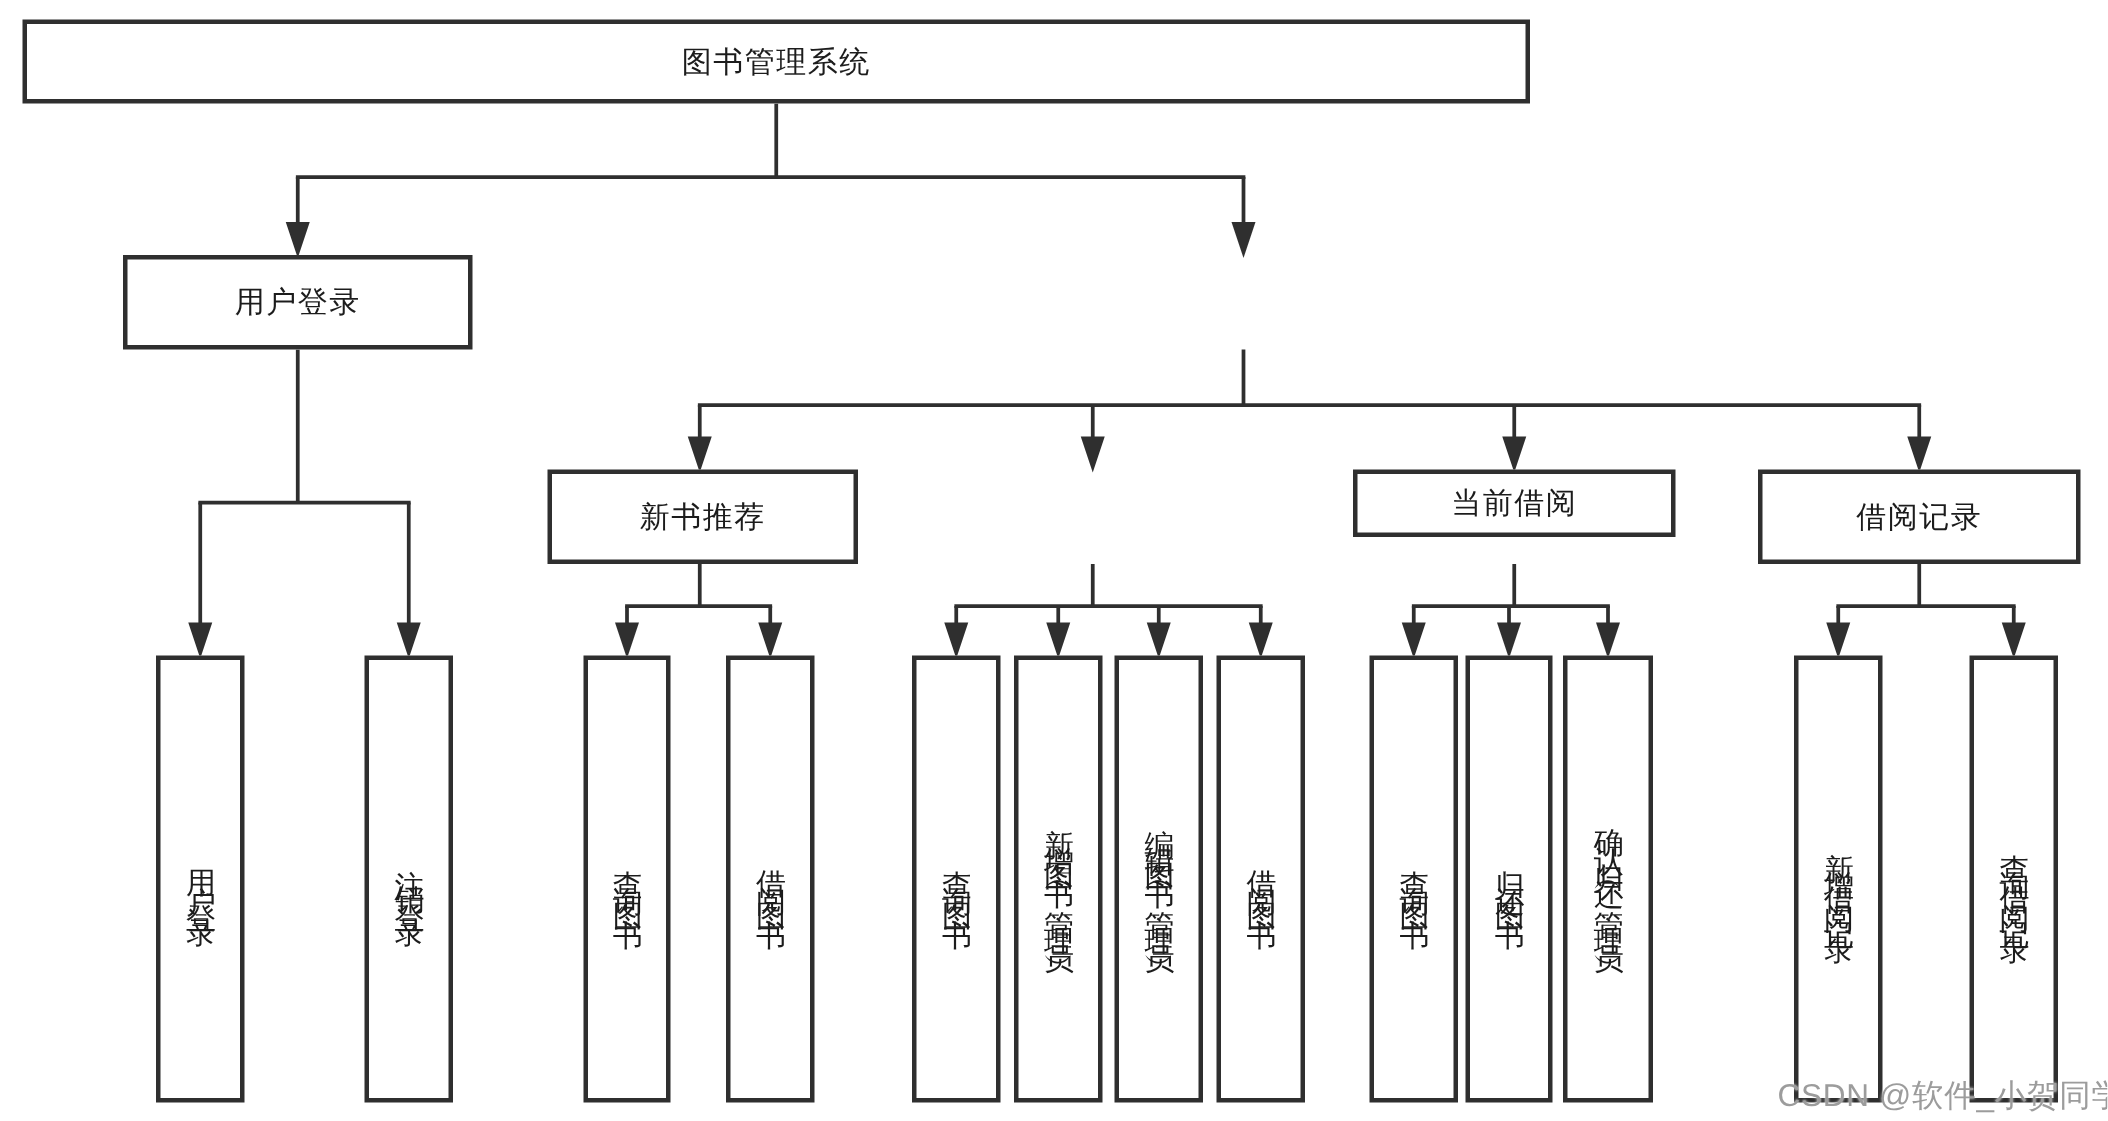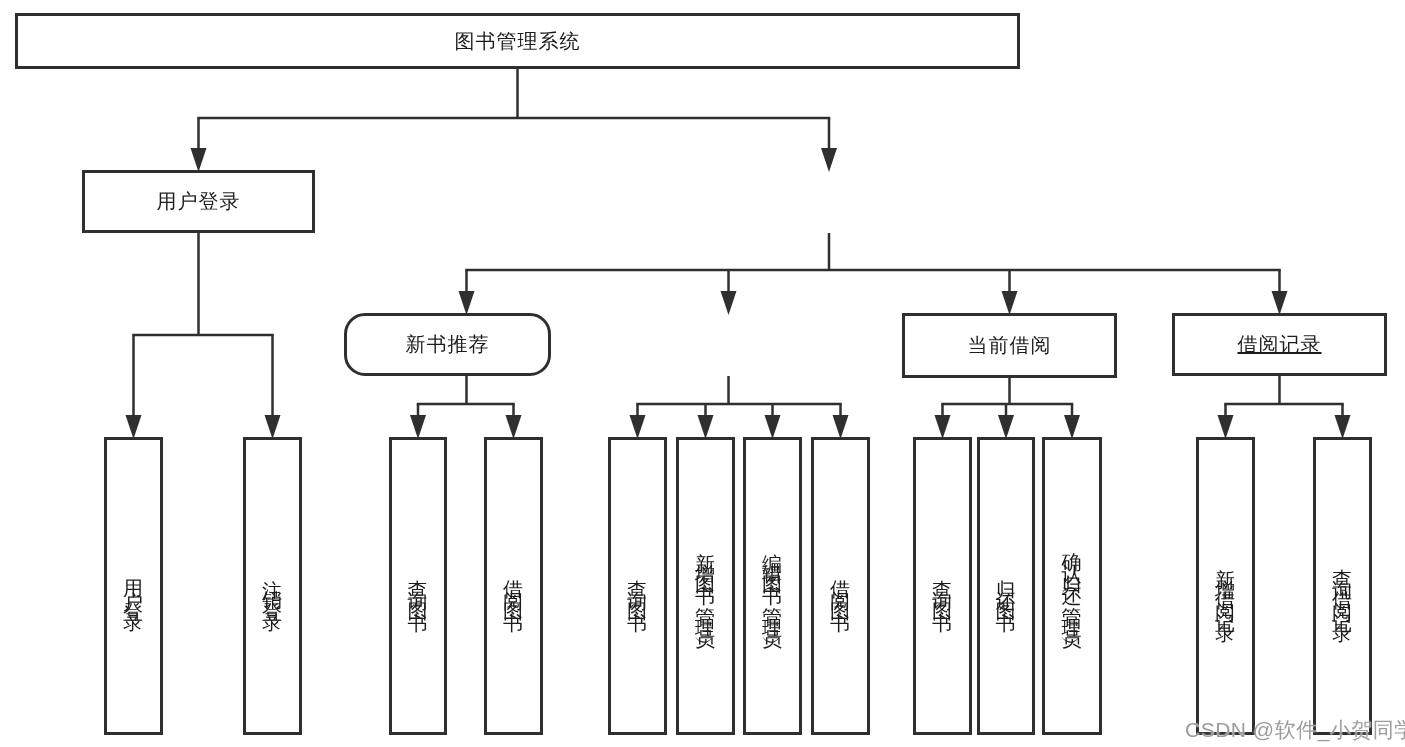--- a/index.html
+++ b/index.html
@@ -112,27 +112,27 @@
       <line x1="1342.5" y1="404" x2="1342.5" y2="425"></line>
       <polygon points="1334.5,415 1350.5,415 1342.5,439"></polygon>
     </svg>
 
   <div class="node node-h" style="left: 15px; top: 13px; width: 1005px; height: 56px;">
       <span class="label">图书管理系统</span>
     </div>
     <div class="node node-h" style="left: 82px; top: 170px; width: 233px; height: 63px;">
       <span class="label">用户登录</span>
     </div>
-    <div class="node node-h" style="left: 344px; top: 313px; width: 207px; height: 63px; border-radius: 21px;">
+    <div class="node node-h" style="left: 365px; top: 313px; width: 207px; height: 63px;">
       <span class="label">新书推荐</span>
     </div>
-    <div class="node node-h" style="left: 902px; top: 313px; width: 215px; height: 65px;">
+    <div class="node node-h" style="left: 902px; top: 313px; width: 215px; height: 45px;">
       <span class="label">当前借阅</span>
     </div>
-    <div class="node node-h" style="left: 1172px; top: 313px; width: 215px; height: 63px; text-decoration: underline;">
+    <div class="node node-h" style="left: 1172px; top: 313px; width: 215px; height: 63px;">
       <span class="label">借阅记录</span>
     </div>
     <div class="node node-v" style="left: 104px; top: 437px; width: 59px; height: 298px;">
       <span class="label">用户登录</span>
     </div>
     <div class="node node-v" style="left: 243px; top: 437px; width: 59px; height: 298px;">
       <span class="label">注销登录</span>
     </div>
     <div class="node node-v" style="left: 389px; top: 437px; width: 58px; height: 298px;">
       <span class="label">查询图书</span>

